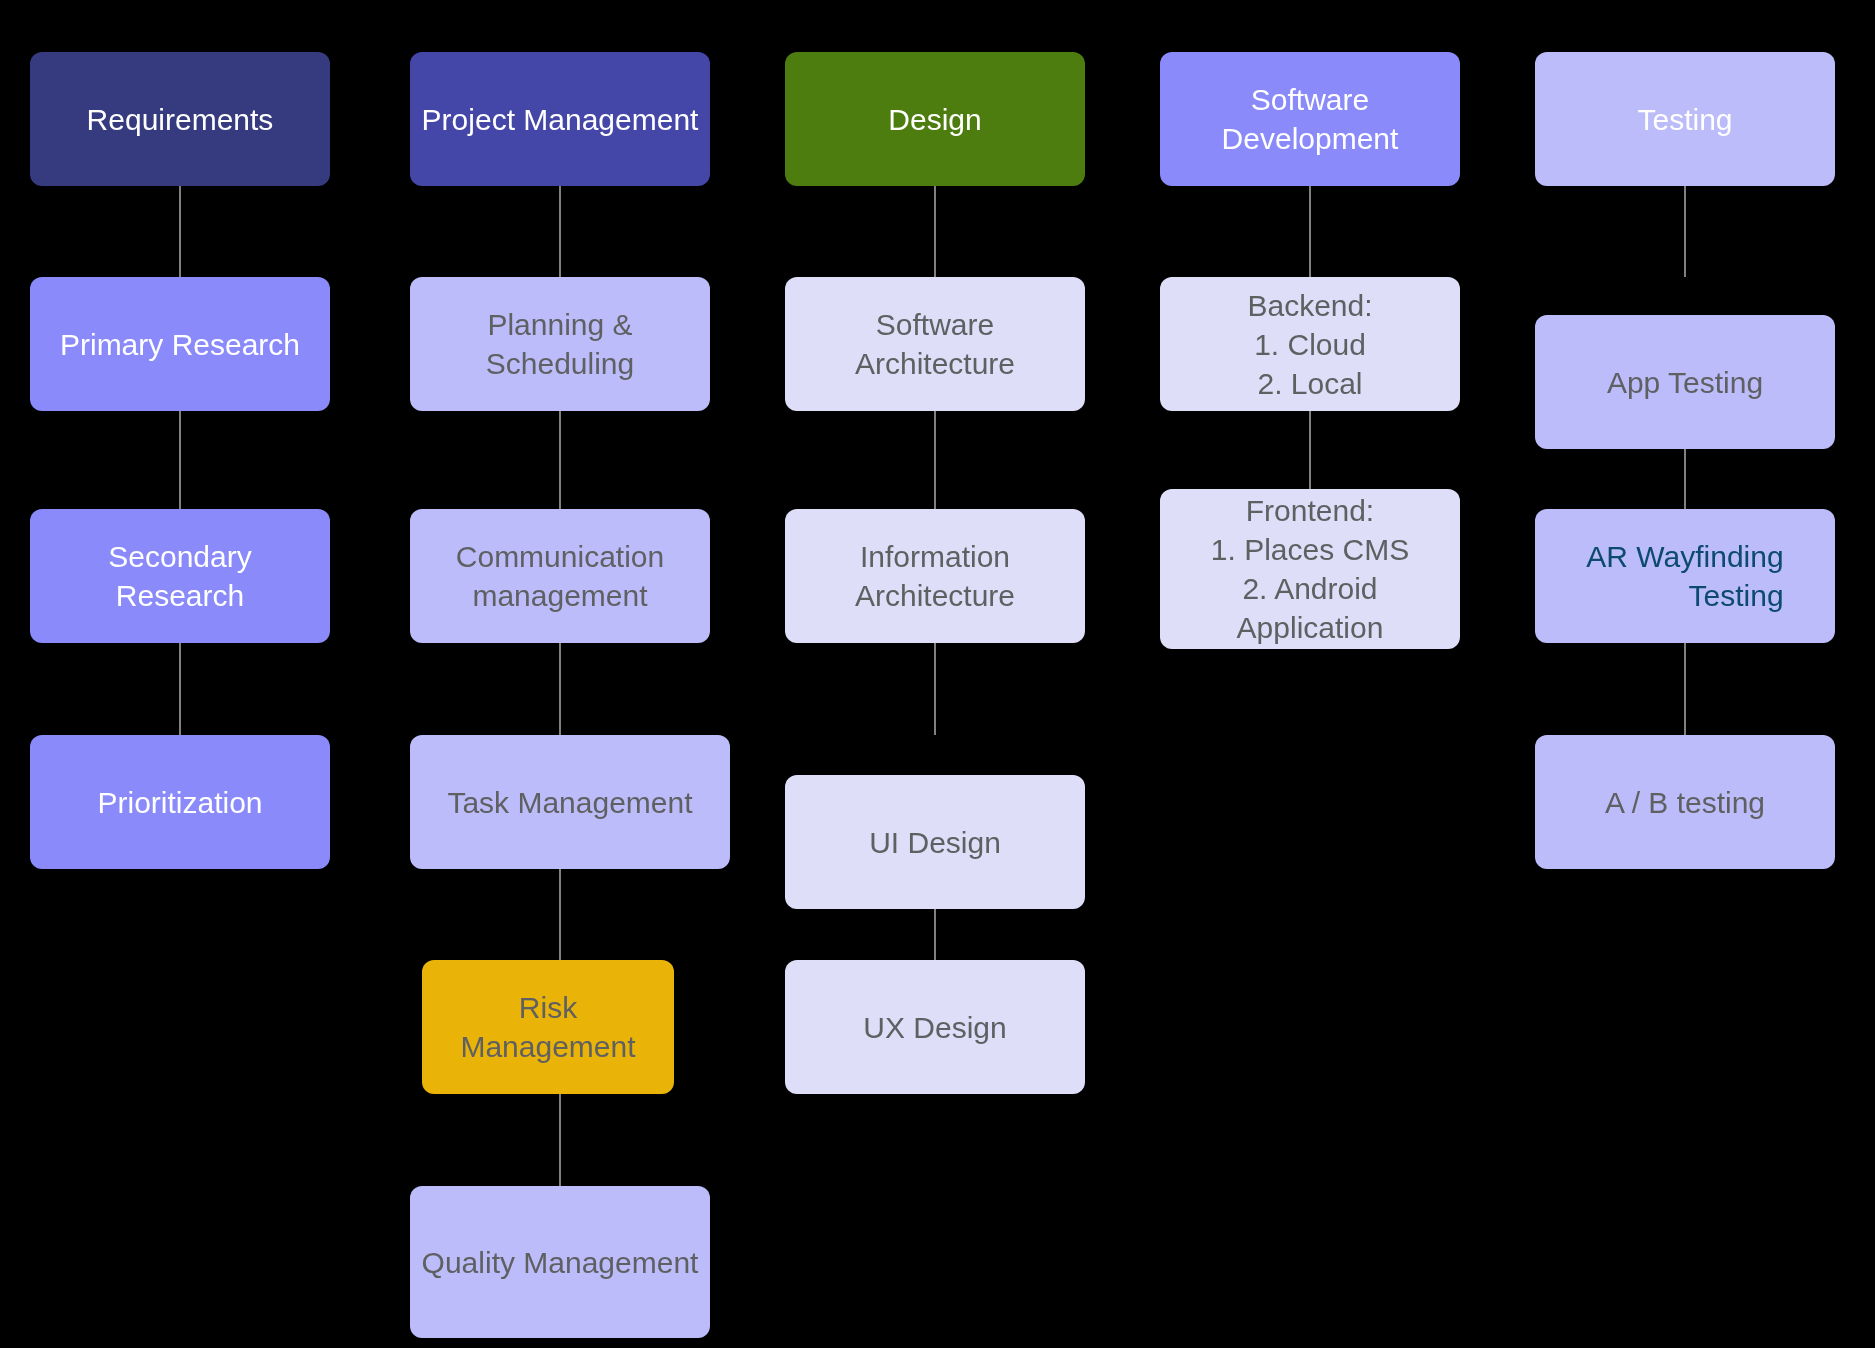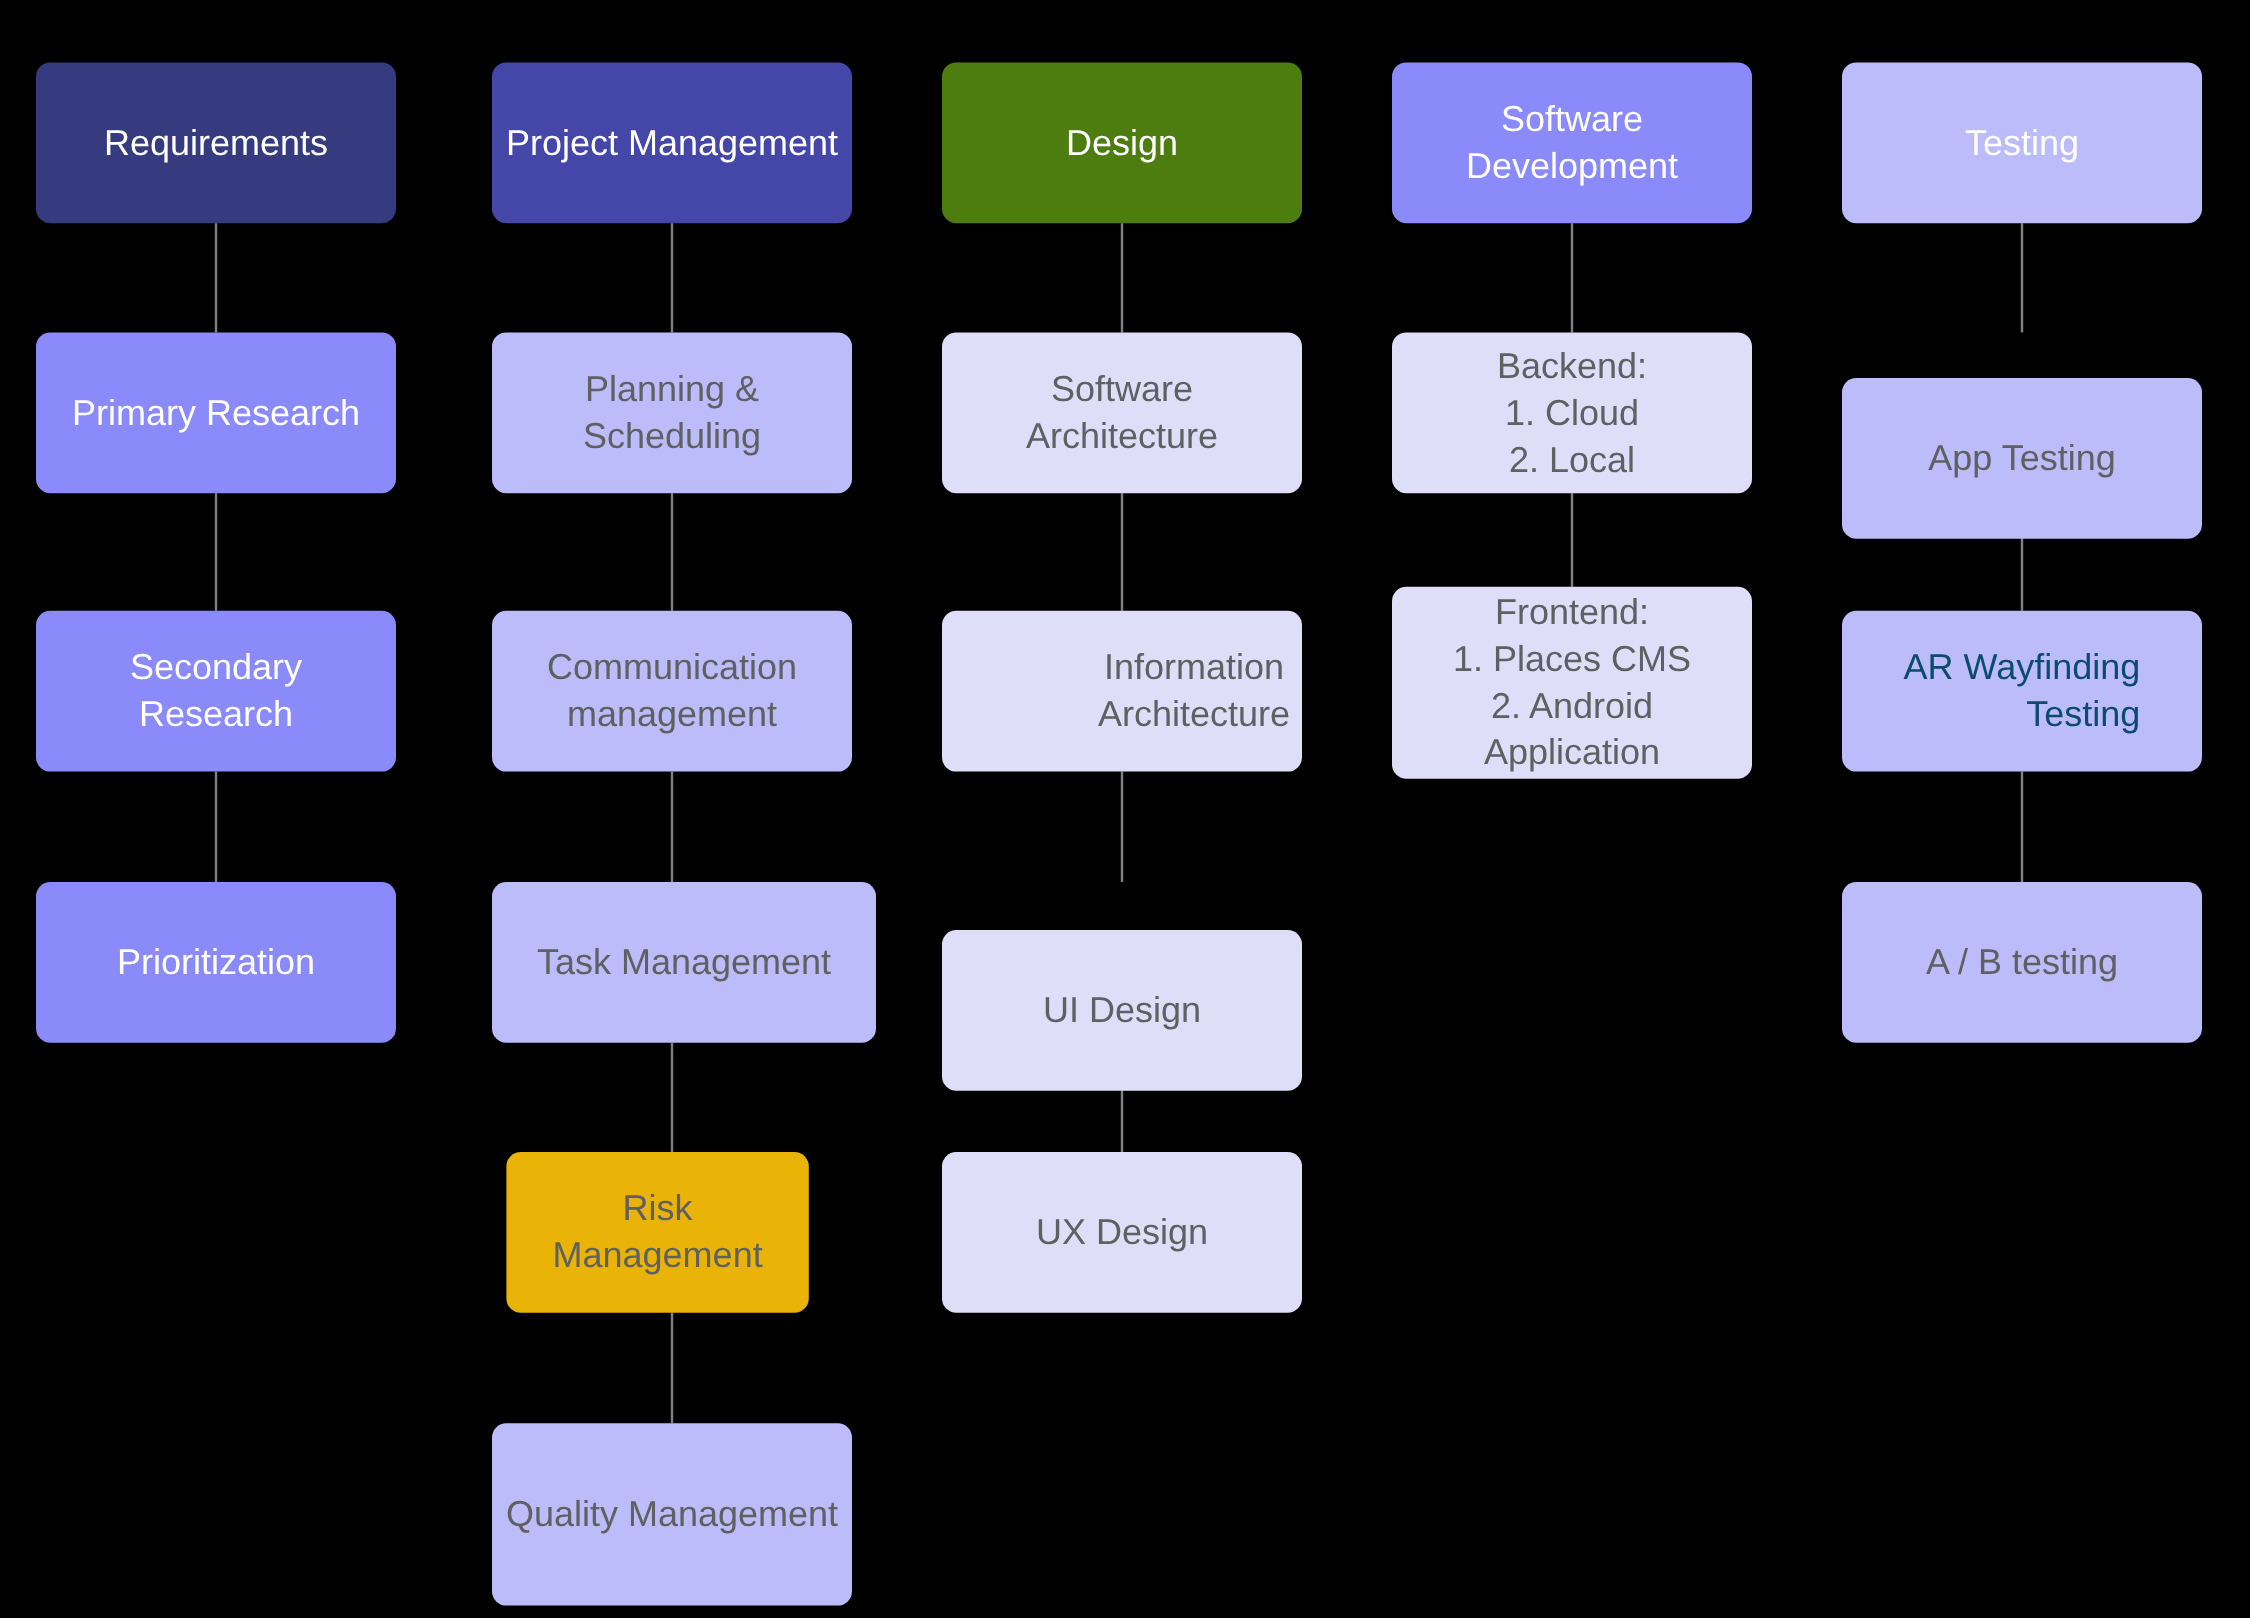--- a/index.html
+++ b/index.html
@@ -76,21 +76,21 @@
     <div class="node" style="left: 410px; top: 52px; width: 300px; height: 134px; background: rgb(69, 71, 168); color: rgb(255, 255, 255); text-align: center;"><span class="label">Project Management</span></div>
     <div class="node" style="left: 410px; top: 277px; width: 300px; height: 134px; background: rgb(188, 188, 250); color: rgb(95, 96, 98);"><span class="label">Planning &amp;
 Scheduling</span></div>
     <div class="node" style="left: 410px; top: 509px; width: 300px; height: 134px; background: rgb(188, 188, 250); color: rgb(95, 96, 98);"><span class="label">Communication
 management</span></div>
     <div class="node" style="left: 410px; top: 735px; width: 320px; height: 134px; background: rgb(188, 188, 250); color: rgb(95, 96, 98);"><span class="label">Task Management</span></div>
     <div class="node" style="left: 422px; top: 960px; width: 252px; height: 134px; background: #eab308; color: rgb(95, 96, 98);"><span class="label">Risk Management</span></div>
     <div class="node" style="left: 410px; top: 1186px; width: 300px; height: 152px; background: rgb(188, 188, 250); color: rgb(95, 96, 98);"><span class="label">Quality Management</span></div>
     <div class="node" style="left: 785px; top: 52px; width: 300px; height: 134px; background: #4d7c0f; color: rgb(255, 255, 255);"><span class="label">Design</span></div>
     <div class="node" style="left: 785px; top: 277px; width: 300px; height: 134px; background: rgb(222, 222, 248); color: rgb(95, 96, 98);"><span class="label">Software Architecture</span></div>
-    <div class="node" style="left: 785px; top: 509px; width: 300px; height: 134px; background: rgb(222, 222, 248); color: rgb(95, 96, 98); justify-content: flex-end;"><span class="label">Information
+    <div class="node" style="left: 785px; top: 509px; width: 300px; height: 134px; background: rgb(222, 222, 248); color: rgb(95, 96, 98);"><span class="label">Information
 Architecture</span></div>
     <div class="node" style="left: 785px; top: 735px; width: 300px; height: 134px; background: rgb(222, 222, 248); color: rgb(95, 96, 98); margin-top: 40px;"><span class="label">UI Design</span></div>
     <div class="node" style="left: 785px; top: 960px; width: 300px; height: 134px; background: rgb(222, 222, 248); color: rgb(95, 96, 98);"><span class="label">UX Design</span></div>
     <div class="node" style="left: 1160px; top: 52px; width: 300px; height: 134px; background: rgb(138, 138, 250); color: rgb(255, 255, 255);"><span class="label">Software
 Development</span></div>
     <div class="node" style="left: 1160px; top: 277px; width: 300px; height: 134px; background: rgb(222, 222, 248); color: rgb(95, 96, 98);"><span class="label">Backend:
 1. Cloud
 2. Local</span></div>
     <div class="node" style="left: 1160px; top: 489px; width: 300px; height: 160px; background: rgb(222, 222, 248); color: rgb(95, 96, 98);"><span class="label">Frontend:
 1. Places CMS

